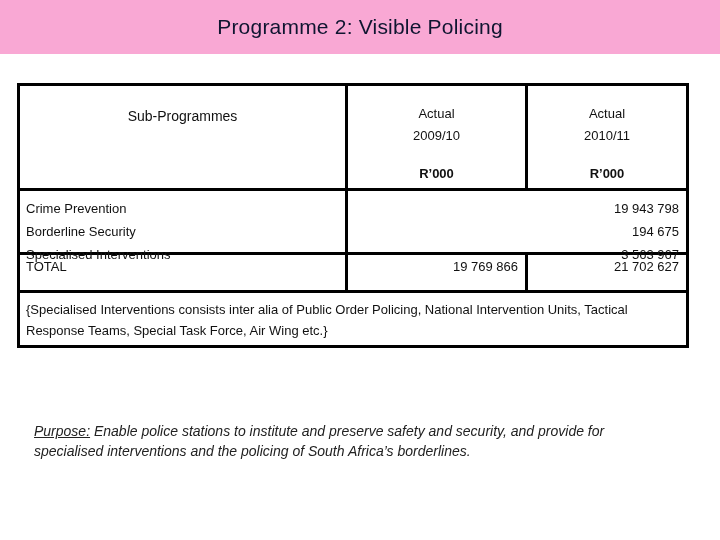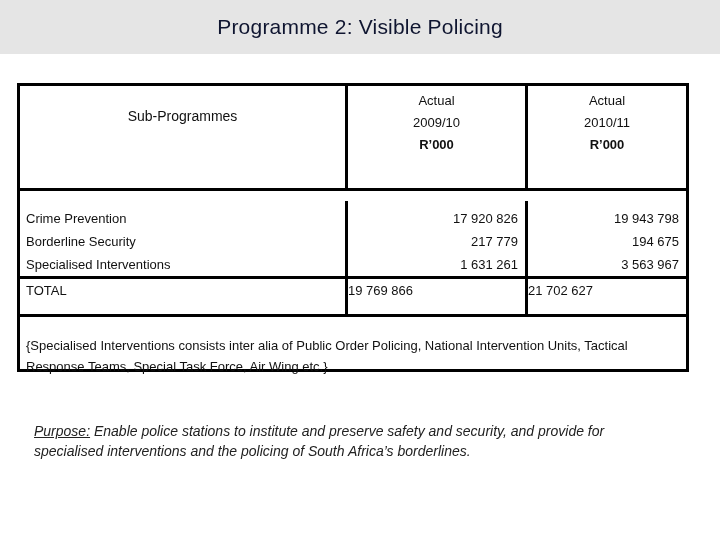--- a/index.html
+++ b/index.html
@@ -1,43 +1,43 @@
 <!DOCTYPE html>
 <html><head>
   <meta charset="utf-8">
   <style>
     * { box-sizing: border-box; margin: 0; padding: 0; }
     html, body { width: 720px; height: 540px; background: #ffffff; overflow: hidden; }
     body { position: relative; font-family: "DejaVu Sans", sans-serif; color: #111; }
     .title-bar {
       position: absolute; left: 0; top: 0; width: 720px; height: 54px;
-      background: #e5e5e5; display: flex; align-items: center; justify-content: center;
+      background: #f9a8d4; display: flex; align-items: center; justify-content: center;
     }
     .title-bar span { font-family: "Liberation Sans", sans-serif; font-size: 21px; color: #0f1530; letter-spacing: 0.2px; }
     .table {
       position: absolute; left: 17px; top: 83px; width: 672px;
       border: 3px solid #000; border-collapse: collapse;
     }
     .row { display: flex; border-bottom: 3px solid #000; }
     .row:last-child { border-bottom: none; }
     .cell { font-family: "Liberation Sans", sans-serif; font-size: 13px; color: #111; }
     .c1 { width: 328px; border-right: 3px solid #000; }
     .c2 { width: 180px; border-right: 3px solid #000; }
     .c3 { flex: 1; }
     .hdr { height: 105px; }
     .hdr .c1 { display: flex; align-items: center; justify-content: center; padding-bottom: 42px; font-size: 14px; }
-    .hdr .c2, .hdr .c3 { display: flex; flex-direction: column; align-items: center; padding-top: 4px; font-size: 13px; line-height: 22px; }
-    .hdr .r000 { margin-top: 0; font-weight: bold; text-align: center; }
-    .data { height: 88px; align-items: flex-end; }
+    .hdr .c2, .hdr .c3 { display: flex; flex-direction: column; align-items: center; padding-top: 17px; font-size: 13px; line-height: 22px; }
+    .hdr .r000 { margin-top: 16px; font-weight: bold; text-align: center; }
+    .data { height: 64px; }
     .data .c1 { padding: 6px 0 0 6px; line-height: 23px; }
     .data .c2, .data .c3 { padding: 6px 7px 0 0; text-align: right; line-height: 23px; }
     .total { height: 38px; }
     .total .c1 { padding: 4px 0 0 6px; }
-    .total .c2, .total .c3 { padding: 4px 7px 16px 0; text-align: left; }
-    .note { height: 52px; padding: 18px 0 0 6px; font-family: "Liberation Sans", sans-serif; font-size: 13px; line-height: 21px; }
+    .total .c2, .total .c3 { padding: 4px 7px 16px 0; text-align: right; }
+    .note { height: 52px; padding: 6px 0 0 6px; font-family: "Liberation Sans", sans-serif; font-size: 13px; line-height: 21px; }
     .purpose {
       position: absolute; left: 34px; top: 421px; width: 620px;
       font-family: "Liberation Sans", sans-serif; font-style: italic; font-size: 14px; line-height: 20px; color: #222;
     }
     .purpose .lbl { text-decoration: underline; }
   </style>
 </head>
 <body>
 
 <div class="title-bar">
@@ -58,25 +58,20 @@
       <span class="r000">R’000</span>
     </div>
   </div>
 
   <div class="row data">
     <div class="cell c1">
       <div>Crime Prevention</div>
       <div>Borderline Security</div>
       <div>Specialised Interventions</div>
     </div>
-    <div class="cell c2">
-      <div>17 920 826</div>
-      <div>217 779</div>
-      <div>1 631 261</div>
-    </div>
     <div class="cell c3">
       <div>19 943 798</div>
       <div>194 675</div>
       <div>3 563 967</div>
     </div>
   </div>
 
   <div class="row total">
     <div class="cell c1">TOTAL</div>
     <div class="cell c2">19 769 866</div>

